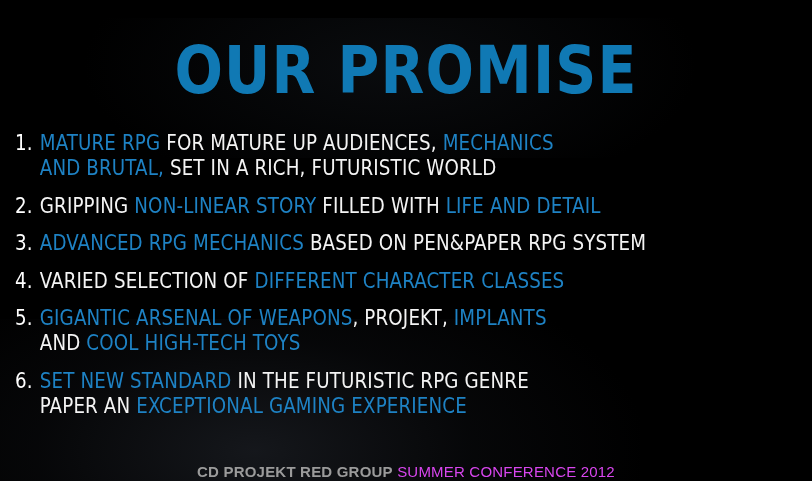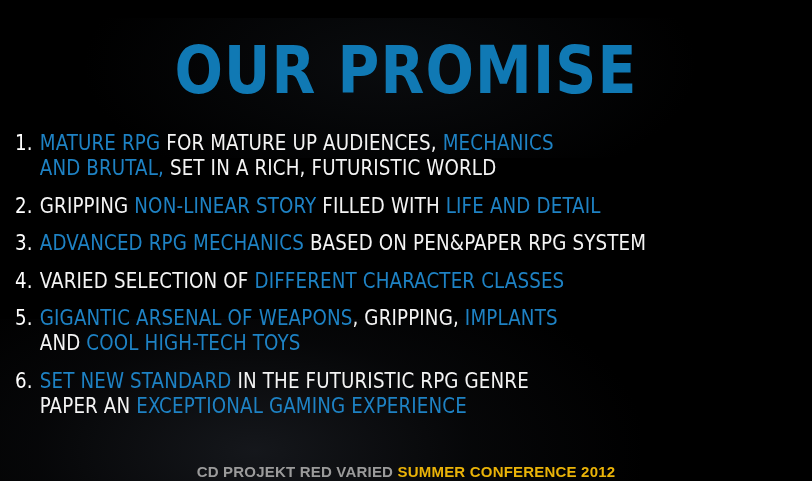--- a/index.html
+++ b/index.html
@@ -114,40 +114,40 @@
     font-size: 15px;
     line-height: 18px;
     letter-spacing: 0.2px;
     white-space: nowrap;
   }
   #footer-brand {
     color: #9b9b9b;
     font-weight: 700;
   }
   #footer-event {
-    color: #eab308;
-    font-weight: 700;
+    color: #d946ef;
+    font-weight: 400;
   }
 </style>
 </head>
 <body>
 
 <div id="slide">
 
   <div id="glow-top"></div>
   <div id="glow-bottom"></div>
 
   <h1 id="title">OUR PROMISE</h1>
 
   <ol id="promise-list">
       <li class="promise-item"><span class="item-num">1.</span><span class="line1"><span class="seg seg-blue">MATURE RPG</span><span class="seg seg-white"> FOR MATURE UP AUDIENCES, </span><span class="seg seg-blue">MECHANICS</span></span><span class="line2"><span class="seg seg-blue">AND BRUTAL,</span><span class="seg seg-white"> SET IN A RICH, FUTURISTIC WORLD</span></span></li>
       <li class="promise-item"><span class="item-num">2.</span><span class="line1"><span class="seg seg-white">GRIPPING </span><span class="seg seg-blue">NON-LINEAR STORY</span><span class="seg seg-white"> FILLED WITH </span><span class="seg seg-blue">LIFE AND DETAIL</span></span></li>
       <li class="promise-item"><span class="item-num">3.</span><span class="line1"><span class="seg seg-blue">ADVANCED RPG MECHANICS</span><span class="seg seg-white"> BASED ON PEN&amp;PAPER RPG SYSTEM</span></span></li>
       <li class="promise-item"><span class="item-num">4.</span><span class="line1"><span class="seg seg-white">VARIED SELECTION OF </span><span class="seg seg-blue">DIFFERENT CHARACTER CLASSES</span></span></li>
-      <li class="promise-item"><span class="item-num">5.</span><span class="line1"><span class="seg seg-blue">GIGANTIC ARSENAL OF WEAPONS</span><span class="seg seg-white">, GRIPPING, </span><span class="seg seg-blue">IMPLANTS</span></span><span class="line2"><span class="seg seg-white">AND </span><span class="seg seg-blue">COOL HIGH-TECH TOYS</span></span></li>
+      <li class="promise-item"><span class="item-num">5.</span><span class="line1"><span class="seg seg-blue">GIGANTIC ARSENAL OF WEAPONS</span><span class="seg seg-white">, PROJEKT, </span><span class="seg seg-blue">IMPLANTS</span></span><span class="line2"><span class="seg seg-white">AND </span><span class="seg seg-blue">COOL HIGH-TECH TOYS</span></span></li>
       <li class="promise-item"><span class="item-num">6.</span><span class="line1"><span class="seg seg-blue">SET NEW STANDARD</span><span class="seg seg-white"> IN THE FUTURISTIC RPG GENRE</span></span><span class="line2"><span class="seg seg-white">PAPER AN </span><span class="seg seg-blue">EXCEPTIONAL GAMING EXPERIENCE</span></span></li>
     </ol>
 
   <div id="footer">
-    <span id="footer-brand">CD PROJEKT RED VARIED</span><span> </span><span id="footer-event">SUMMER CONFERENCE 2012</span>
+    <span id="footer-brand">CD PROJEKT RED GROUP</span><span> </span><span id="footer-event">SUMMER CONFERENCE 2012</span>
   </div>
 
 </div>
 
 </body></html>

